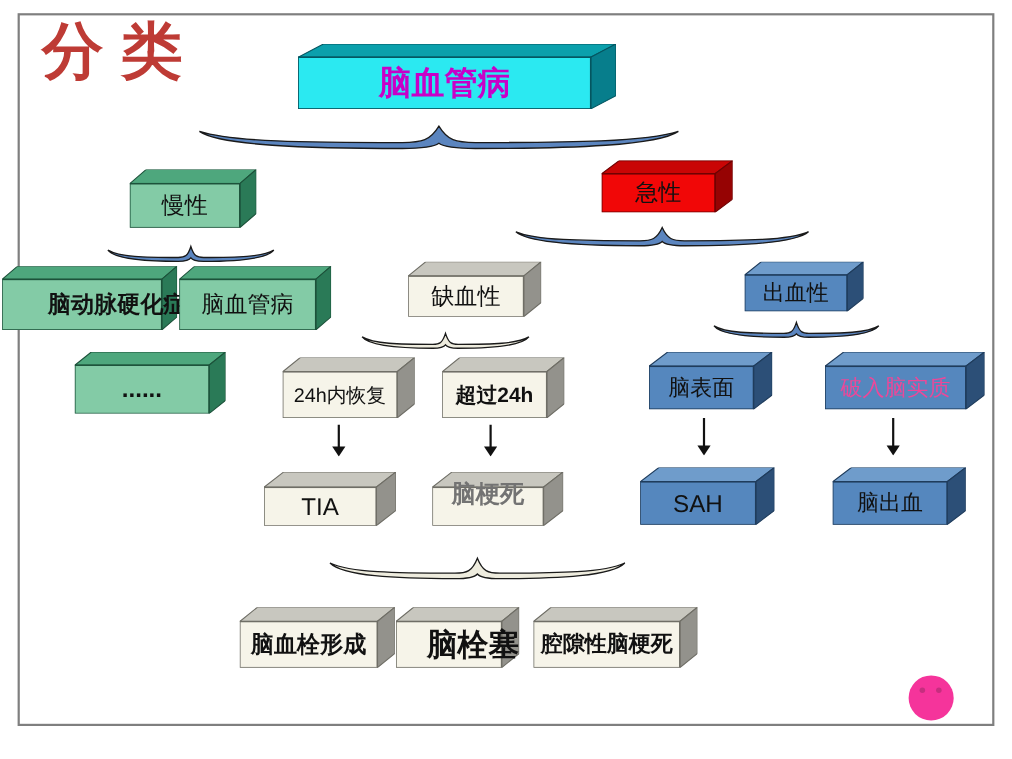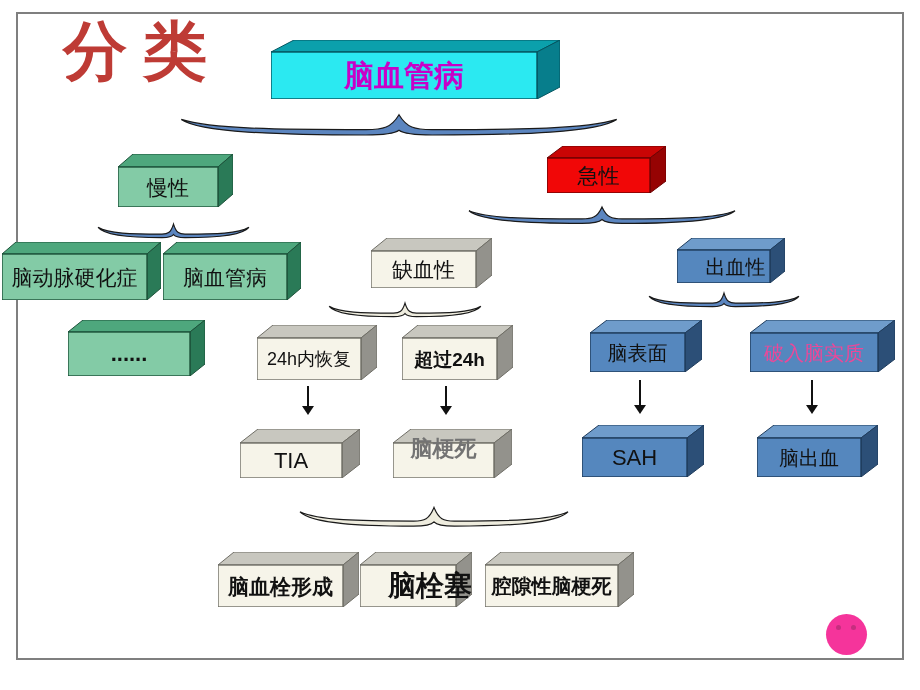--- a/index.html
+++ b/index.html
@@ -9,23 +9,22 @@
     position:relative;overflow:hidden;
   }
   #stage{position:absolute;left:0;top:0;width:920px;height:690px;}
   .slide-frame{
     position:absolute;left:16px;top:12px;width:888px;height:648px;
     border:2px solid #7F7F7F;box-sizing:border-box;z-index:0;background:#ffffff;
   }
   .slide-title{
     position:absolute;left:38px;top:16px;z-index:3;
     font-family:"DejaVu Serif", serif;
-    font-size:64px;font-weight:bold;letter-spacing:16px;line-height:1.1;
+    font-size:56px;font-weight:bold;letter-spacing:16px;line-height:1.1;
     white-space:nowrap;
-    margin-left:25px;
   }
   .cube{position:absolute;z-index:2;}
   .cube svg{position:absolute;left:0;top:0;display:block;}
   .cube-label{
     position:absolute;left:0;display:flex;align-items:center;justify-content:center;
     white-space:nowrap;line-height:1;z-index:2;
   }
   .brace{position:absolute;z-index:1;}
   .arrow{position:absolute;z-index:1;}
   .smiley{position:absolute;border-radius:50%;z-index:2;}
@@ -56,21 +55,21 @@
         <rect x="0" y="13" width="100" height="40" fill="#83CBA6" stroke="#1C523A" stroke-width="1.4"></rect>
       </svg>
       <div class="cube-label" style="top:13px;width:100px;height:40px;color:#111111;font-size:21px;font-weight:normal;">慢性</div>
     </div>
     <div class="cube" style="left: 2px; top: 242px; width: 159px; height: 58px;">
       <svg width="159" height="58" viewBox="0 0 159 58">
         <polygon points="0,12 14,0 159,0 145,12" fill="#4EA77D" stroke="#1C523A" stroke-width="1"></polygon>
         <polygon points="145,12 159,0 159,46 145,58" fill="#2A7A57" stroke="#1C523A" stroke-width="1"></polygon>
         <rect x="0" y="12" width="145" height="46" fill="#83CBA6" stroke="#1C523A" stroke-width="1.4"></rect>
       </svg>
-      <div class="cube-label" style="top:12px;width:145px;height:46px;color:#111111;font-size:21px;font-weight:normal;">脑动脉硬化症</div>
+      <div class="cube-label" style="top:12px;width:145px;height:46px;color:#111111;font-size:21px;font-weight:bold;margin-left:32px;">脑动脉硬化症</div>
     </div>
     <div class="cube" style="left: 163px; top: 242px; width: 138px; height: 58px;">
       <svg width="138" height="58" viewBox="0 0 138 58">
         <polygon points="0,12 14,0 138,0 124,12" fill="#4EA77D" stroke="#1C523A" stroke-width="1"></polygon>
         <polygon points="124,12 138,0 138,46 124,58" fill="#2A7A57" stroke="#1C523A" stroke-width="1"></polygon>
         <rect x="0" y="12" width="124" height="46" fill="#83CBA6" stroke="#1C523A" stroke-width="1.4"></rect>
       </svg>
       <div class="cube-label" style="top:12px;width:124px;height:46px;color:#111111;font-size:21px;font-weight:normal;">脑血管病</div>
     </div>
     <div class="cube" style="left: 68px; top: 320px; width: 137px; height: 56px;">
@@ -152,21 +151,21 @@
         <rect x="0" y="13" width="133" height="42" fill="#F6F4E9" stroke="#6F6E66" stroke-width="1.4"></rect>
       </svg>
       <div class="cube-label" style="top:13px;width:133px;height:42px;color:#111111;font-size:20px;font-weight:bold;">腔隙性脑梗死</div>
     </div>
     <div class="cube" style="left: 677px; top: 238px; width: 108px; height: 45px;">
       <svg width="108" height="45" viewBox="0 0 108 45">
         <polygon points="0,12 15,0 108,0 93,12" fill="#6F9CCB" stroke="#1F3C5C" stroke-width="1"></polygon>
         <polygon points="93,12 108,0 108,33 93,45" fill="#2C4F77" stroke="#1F3C5C" stroke-width="1"></polygon>
         <rect x="0" y="12" width="93" height="33" fill="#5587BE" stroke="#1F3C5C" stroke-width="1.4"></rect>
       </svg>
-      <div class="cube-label" style="top:12px;width:93px;height:33px;color:#111111;font-size:20px;font-weight:normal;margin-left:12px;">出血性</div>
+      <div class="cube-label" style="top:12px;width:93px;height:33px;color:#111111;font-size:20px;font-weight:normal;">出血性</div>
     </div>
     <div class="cube" style="left: 590px; top: 320px; width: 112px; height: 52px;">
       <svg width="112" height="52" viewBox="0 0 112 52">
         <polygon points="0,13 17,0 112,0 95,13" fill="#6F9CCB" stroke="#1F3C5C" stroke-width="1"></polygon>
         <polygon points="95,13 112,0 112,39 95,52" fill="#2C4F77" stroke="#1F3C5C" stroke-width="1"></polygon>
         <rect x="0" y="13" width="95" height="39" fill="#5587BE" stroke="#1F3C5C" stroke-width="1.4"></rect>
       </svg>
       <div class="cube-label" style="top:13px;width:95px;height:39px;color:#111111;font-size:20px;font-weight:normal;">脑表面</div>
     </div>
     <div class="cube" style="left: 750px; top: 320px; width: 145px; height: 52px;">

